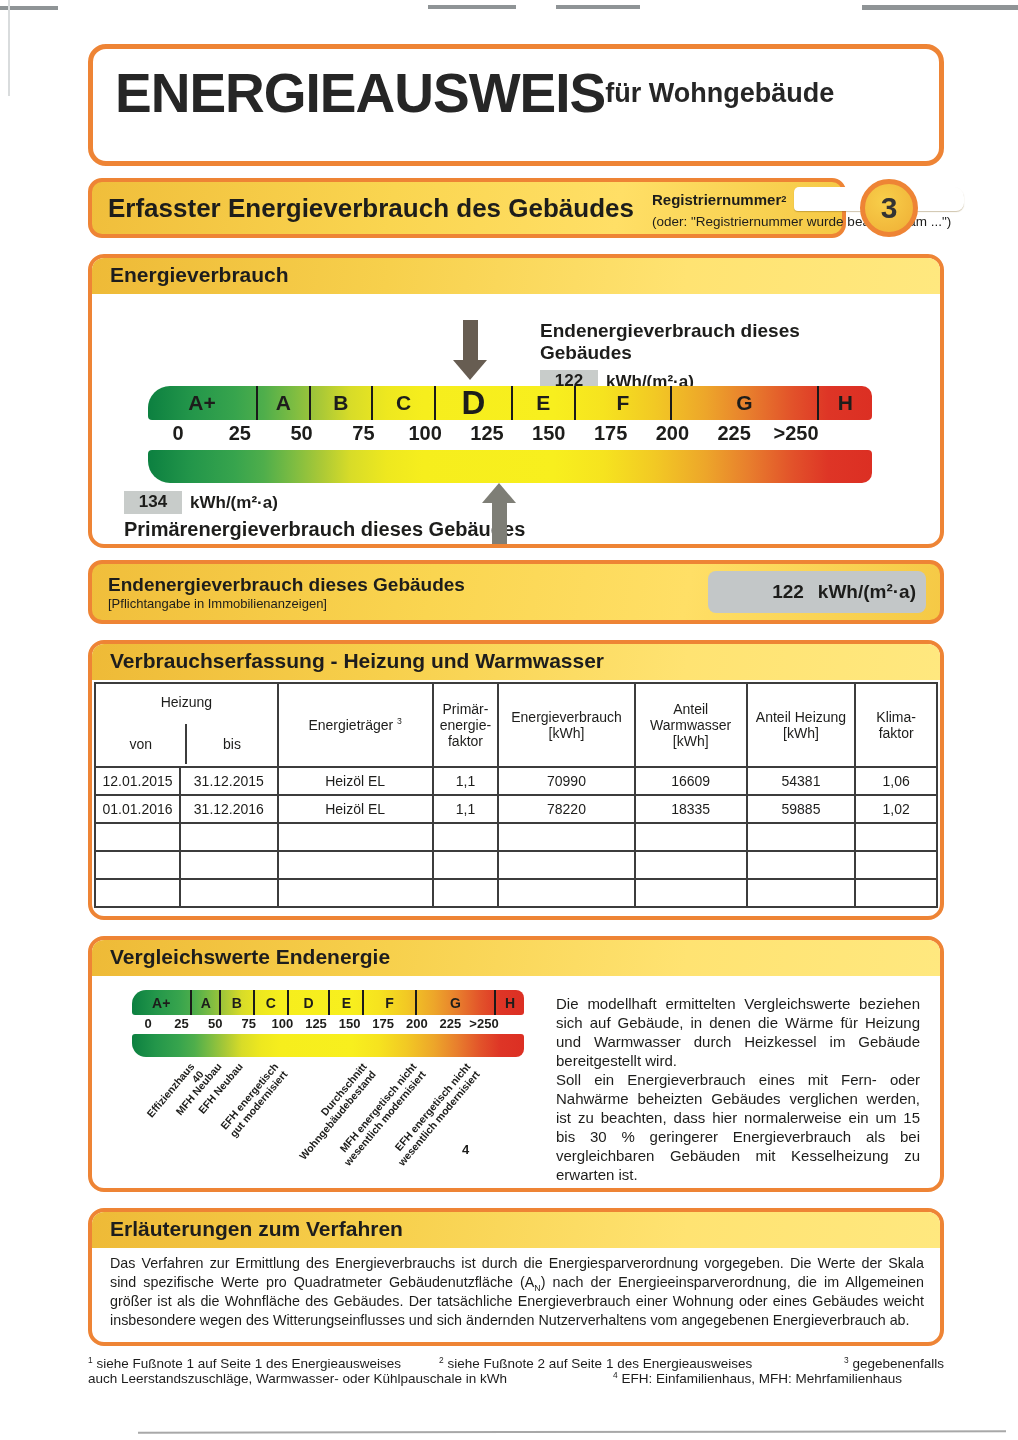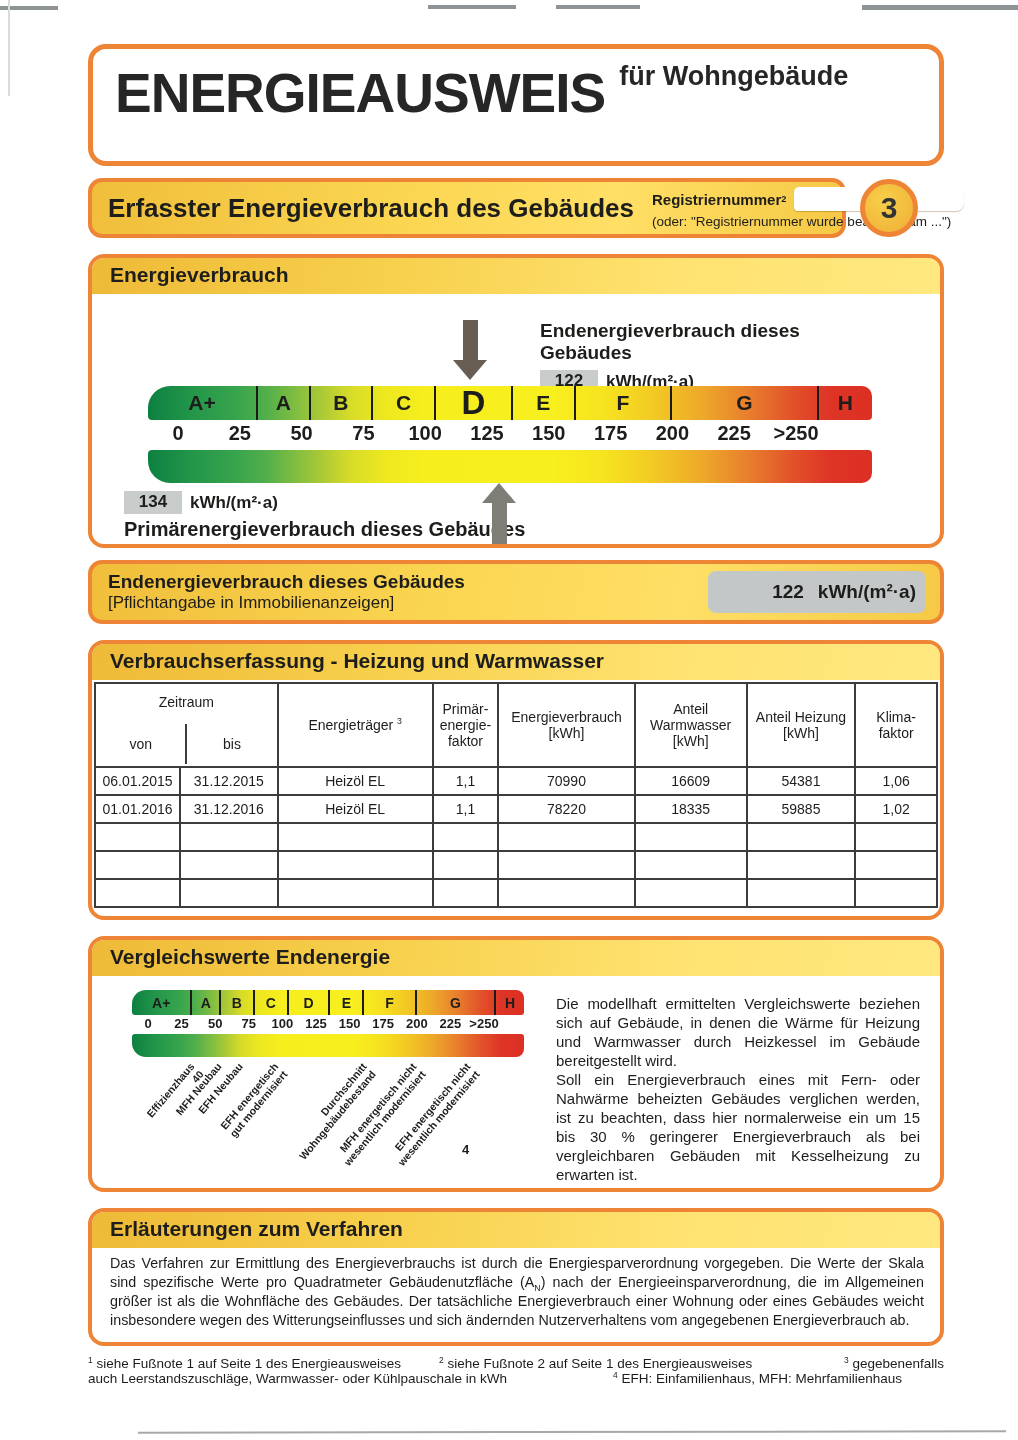--- a/index.html
+++ b/index.html
@@ -15,21 +15,21 @@
   .art.a4 { left:862px; top:5px; width:156px; height:5px; }
   .art.bottom { left:138px; top:1431px; width:868px; height:2px; background:#a8a8a8; transform:rotate(-0.1deg); }
   .art.left-edge { left:8px; top:0; width:2px; height:96px; background:#d9dcdd; }
 
   sup { font-size:62%; vertical-align:super; line-height:0; }
   sub { font-size:62%; vertical-align:sub; line-height:0; }
 
   
   .header-box { margin-top:44px; border:5px solid #ee8435; border-radius:18px; background:#fff;
     padding:12px 24px 18px 22px; height:122px; }
-  .title-row { display:flex; align-items:flex-start; gap:14px; }
+  .title-row { display:flex; align-items:center; }
   .main-title { font-size:55px; font-weight:bold; letter-spacing:-1px; color:#262626; }
   .sub-title { font-size:27px; font-weight:bold; color:#262626; }
   .law-line { margin-top:4px; font-size:17px; color:#222; }
   .date-box { display:inline-block; background:#c9cbca; padding:1px 10px 2px; margin-left:6px; font-size:17px; }
 
   
   .banner-row { margin-top:12px; display:flex; align-items:center; }
   .banner { background:linear-gradient(100deg,#f0be3b,#fad550 40%,#ffdf66 70%,#f5c945); 
     border:4px solid #ee8435; border-radius:14px; }
   .erfasst-banner { width:758px; height:60px; display:flex; align-items:center; padding:0 16px; gap:18px; }
@@ -68,21 +68,21 @@
   .end-label-block .lbl { font-size:19px; font-weight:bold; }
   .val-line { display:flex; align-items:center; gap:8px; margin-top:6px; }
   .val-box { display:inline-block; min-width:58px; background:#c8ccca; text-align:center; font-weight:bold; font-size:17px; padding:1px 4px 2px; }
   .unit { font-weight:bold; font-size:17px; }
   .primary-block { margin:8px 0 0 -24px; }
   .primary-block .lbl { font-size:20px; font-weight:bold; margin-top:4px; }
 
   
   .pflicht-banner { margin-top:12px; height:64px; display:flex; align-items:center; padding:0 14px 0 16px; }
   .pf-l1 { font-size:19px; font-weight:bold; }
-  .pf-l2 { font-size:17px; }
+  .pf-l2 { font-size:13px; }
   .gray-box { margin-left:auto; width:218px; height:42px; background:#c3c7c8; border-radius:8px;
     display:flex; align-items:center; justify-content:flex-end; gap:14px; padding-right:10px;
     font-size:19px; font-weight:bold; }
 
   
   .vtable { width:calc(100% - 4px); margin:2px auto 8px; border-collapse:collapse; table-layout:fixed; font-size:14px; }
   .vtable th, .vtable td { border:2px solid #3c3c3c; font-weight:normal; text-align:center; vertical-align:middle; }
   .vtable thead th { height:84px; }
   .vtable td { height:28px; }
   .pre { white-space:pre-line; }
@@ -221,21 +221,21 @@
             <col style="width:18.4%">
             <col style="width:7.8%">
           <col style="width:16.2%">
             <col style="width:13.3%">
             <col style="width:12.9%">
             <col style="width:9.7%">
         </colgroup>
         <thead>
           <tr>
             <th colspan="2" class="th-zeitraum">
-              <div class="zr-title">Zeitraum</div>
+              <div class="zr-title">Heizung</div>
               <div class="zr-sub">
                 <span>von</span>
                 <span class="zr-bis">bis</span>
               </div>
             </th>
             <th>
               <span>Energieträger</span>
               <sup>3</sup>
             </th>
             <th class="pre">Primär-
@@ -247,21 +247,21 @@
 Warmwasser
 [kWh]</th>
             <th class="pre">Anteil Heizung
 [kWh]</th>
             <th class="pre">Klima-
 faktor</th>
           </tr>
         </thead>
         <tbody>
             <tr>
-              <td>06.01.2015</td>
+              <td>12.01.2015</td>
               <td>31.12.2015</td>
               <td>Heizöl EL</td>
               <td>1,1</td>
               <td>70990</td>
               <td>16609</td>
               <td>54381</td>
               <td>1,06</td>
             </tr>
             <tr>
               <td>01.01.2016</td>

